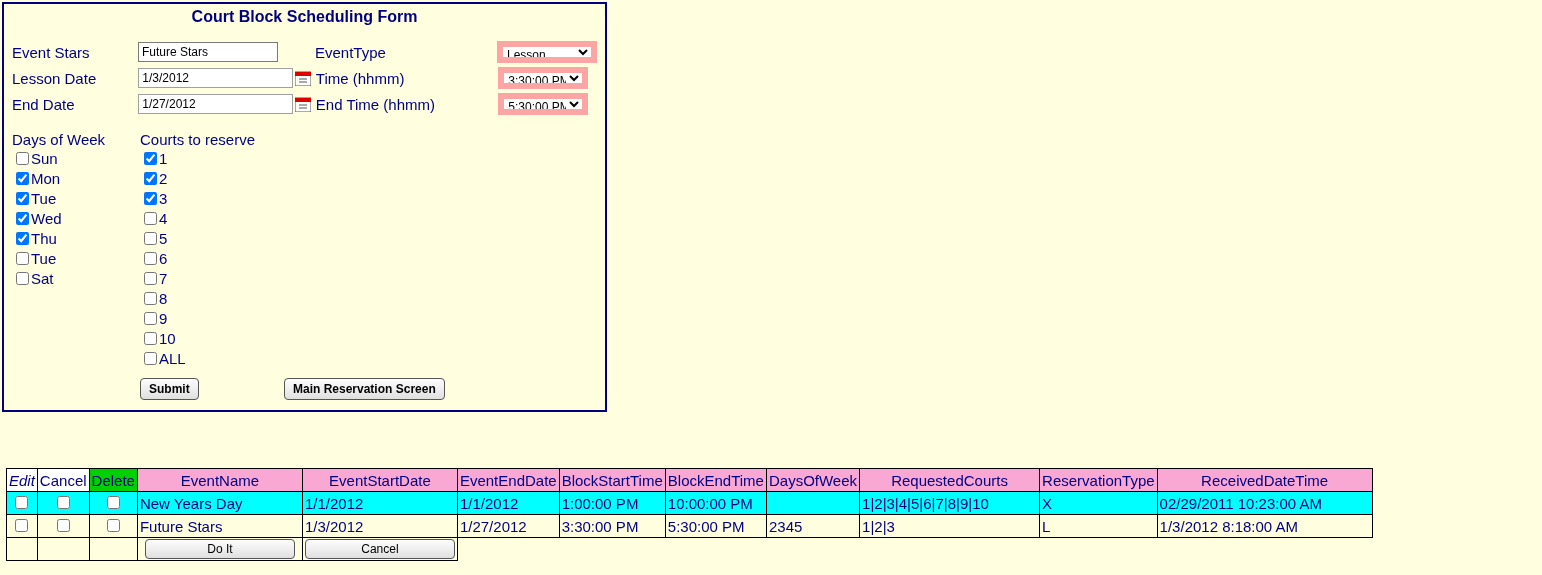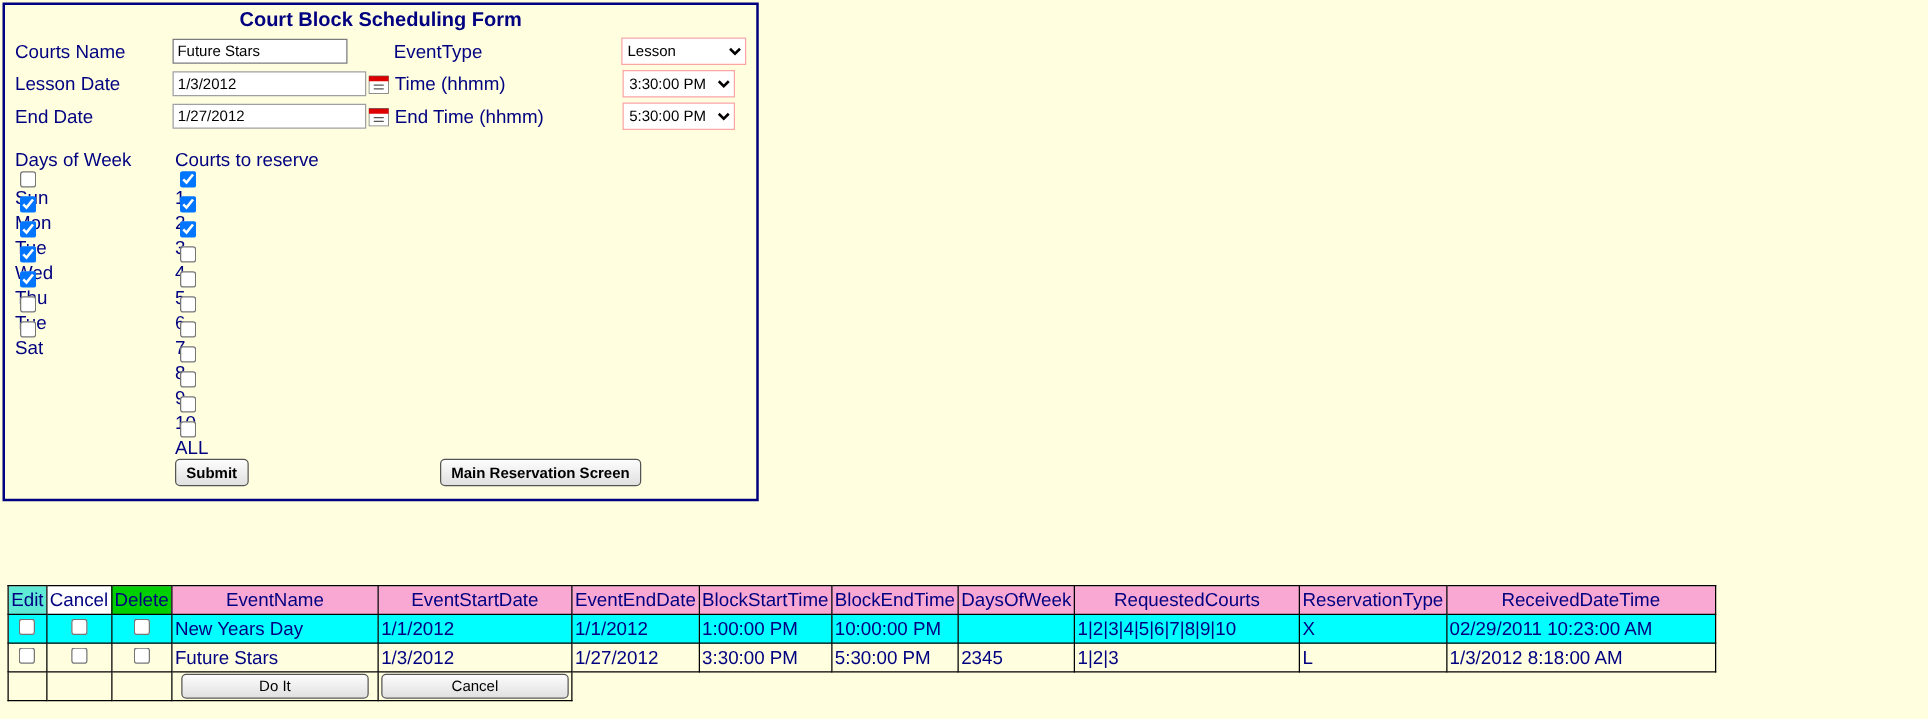--- a/index.html
+++ b/index.html
@@ -22,21 +22,21 @@
     width: 605px;
     border: 2px solid #000080;
     box-sizing: border-box;
     padding: 4px 8px 10px 8px;
   }
   .form-title {
     text-align: center;
     font-weight: bold;
     color: #000080;
     font-size: 16px;
-    margin-bottom: 4px;
+    margin-bottom: 15px;
   }
   .row {
     display: flex;
     align-items: center;
     margin-bottom: 4px;
   }
   .col-label1 { width: 128px; }
   .col-field1 { width: 180px; display:flex; align-items:center; }
   .col-label2 { width: 185px; }
   .col-field2 { width: 100px; display:flex; align-items:center; }
@@ -62,41 +62,41 @@
   }
   .cal-icon {
     width: 16px; height: 16px; margin-left: 2px;
     display:inline-block;
   }
   select.drop {
     font-family: Arial, sans-serif;
     font-size: 12px;
     height: 22px;
     box-sizing: border-box;
-    border: 1px solid #fca5a5;
+    border: 6px solid #fca5a5;
     background: #fff;
     width: 100px;
   }
   select.drop-small { width: 90px; }
 
   .dow-block {
     display: flex;
     margin-top: 16px;
   }
   .dow-col { width: 128px; }
   .court-col { width: 180px; }
-  .chk-line { display:flex; align-items:flex-start; height: 20px; font-size:15px;flex-direction:column; }
+  .chk-line { display:flex; align-items:center; height: 20px; font-size:15px; }
   .chk-line input { margin: 0 2px 0 4px; }
 
   .button-row {
     display:flex;
     margin-top: 10px;
   }
   .button-row .spacer1 { width: 128px; }
-  .button-row .spacer2 { width: 212px; }
+  .button-row .spacer2 { width: 144px; }
   button.win-btn {
     font-family: Arial, sans-serif;
     font-size: 12px;
     font-weight: bold;
     height: 22px;
     border: 1px solid #555;
     border-radius: 4px;
     background: linear-gradient(#fdfdfd,#e0e0e0);
     padding: 0 8px;
     cursor: pointer;
@@ -115,39 +115,39 @@
   }
   .grid th, .grid td {
     border: 1px solid #000;
     padding: 0 2px;
     text-align: left;
     font-weight: normal;
     white-space: nowrap;
     height: 22px;
   }
   .grid th { text-align: center; }
-  th.edit-h { background:#5eead4; }
+  th.edit-h { background:#ffffff;font-style:italic; }
   th.cancel-h { background:#fff; }
   th.delete-h { background:#00d000; }
   th.yellow-h { background:#f9a8d4; }
   tr.cyan-row td { background:#00ffff; }
   tr.cream-row td { background:#ffffe0; }
   td.center { text-align:center; }
   .chk { margin:0; }
 </style>
 </head>
 <body>
 
 <div class="page">
 
   <div class="form-box">
     <div class="form-title">Court Block Scheduling Form</div>
 
     <div class="row">
-      <div class="col-label1">Courts Name</div>
+      <div class="col-label1">Event Stars</div>
       <div class="col-field1">
         <input class="text-input" style="width: 140px;" type="text" value="Future Stars">
       </div>
       <div class="col-label2">EventType</div>
       <div class="col-field2">
         <select class="drop">
           <option>Lesson</option>
         </select>
       </div>
     </div>

